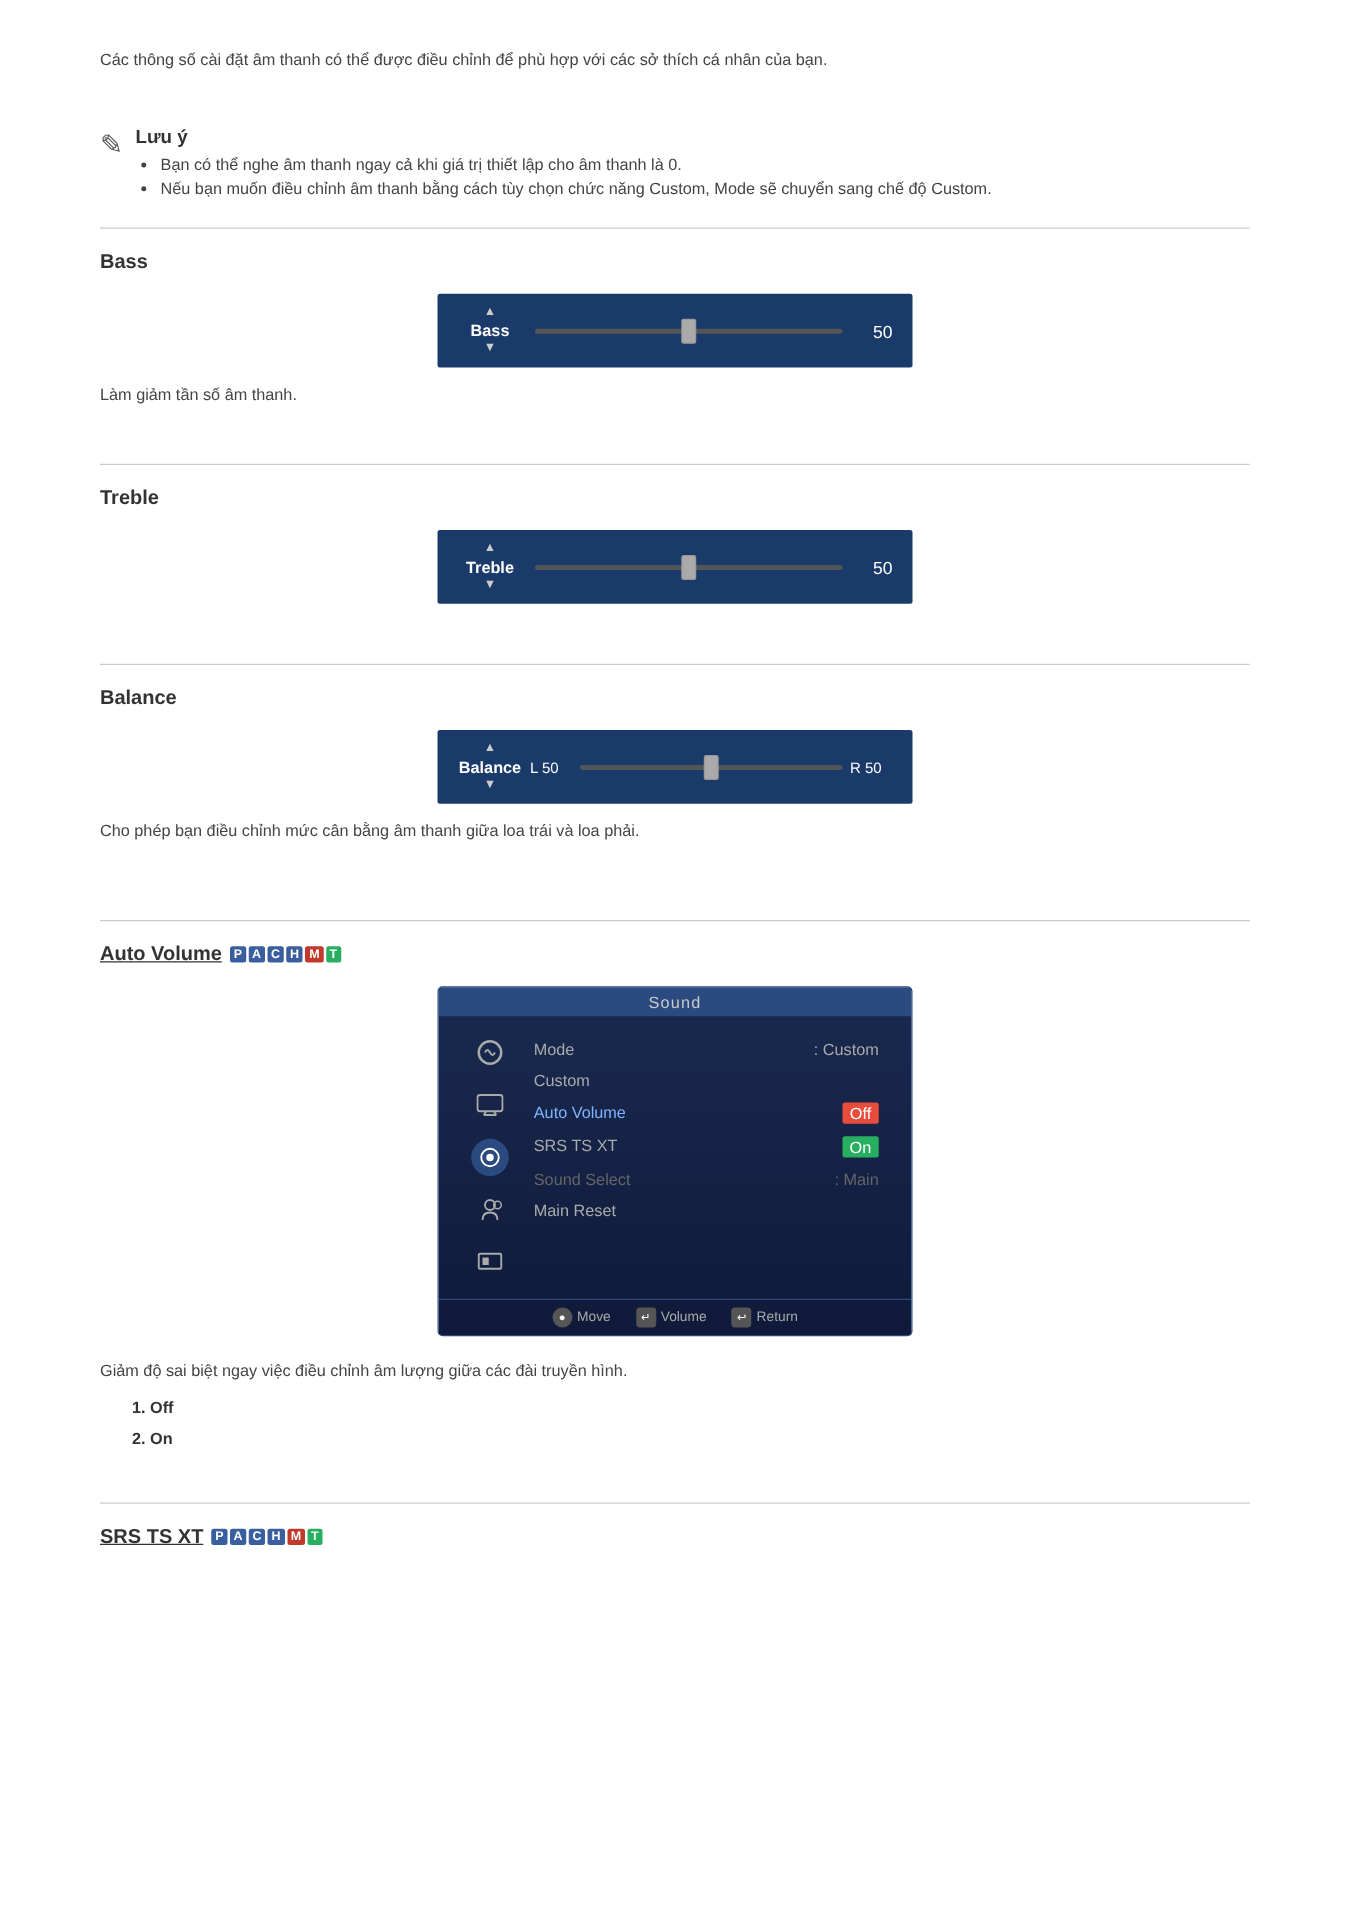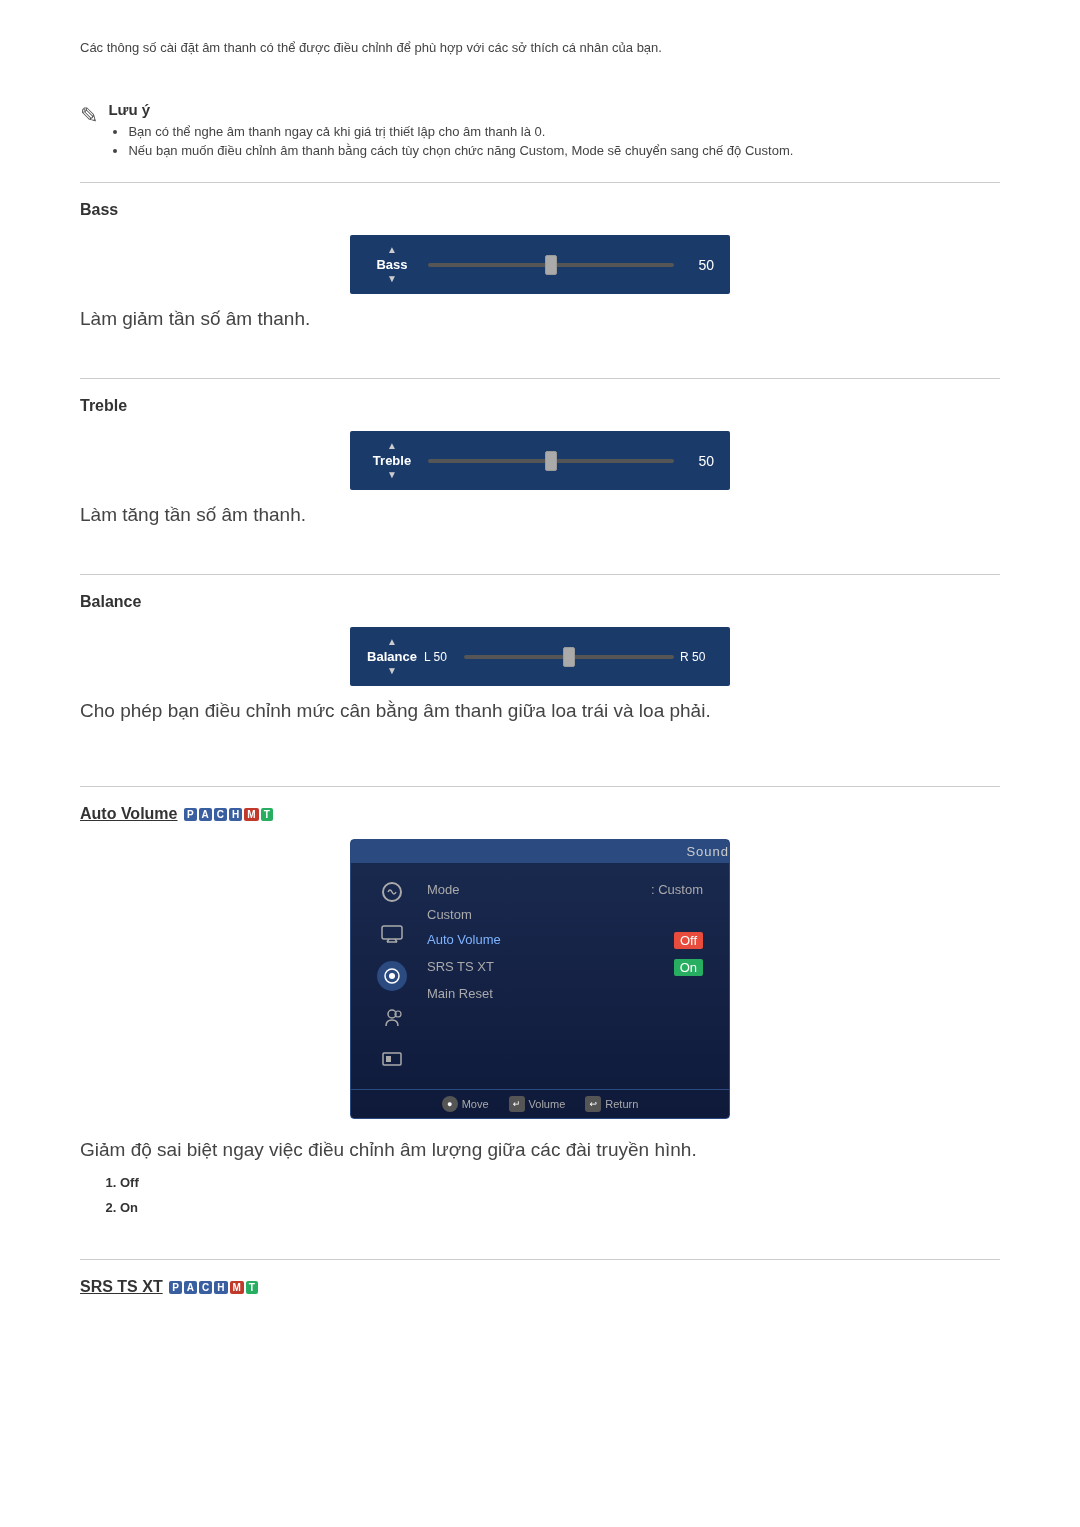--- a/index.html
+++ b/index.html
@@ -117,21 +117,21 @@
     }
 
     .slider-value {
       color: #fff;
       font-size: 14px;
       min-width: 30px;
       text-align: right;
     }
 
     .section-desc {
-      font-size: 19px;
+      font-size: 13px;
       color: #444;
       margin-bottom: 14px;
     }
 
     
     .auto-volume-title {
       font-size: 16px;
       font-weight: bold;
       margin-bottom: 16px;
       margin-top: 0;
@@ -166,21 +166,21 @@
     .tv-menu {
       width: 380px;
       background: linear-gradient(180deg, #1a2a50 0%, #0f1a3a 100%);
       border: 1px solid #2a4a80;
       border-radius: 4px;
       overflow: hidden;
     }
     .tv-menu-header {
       background: #2a4a80;
       color: #ccc;
-      text-align: right;
+      text-align: center;
       padding: 4px 0;
       font-size: 13px;
       letter-spacing: 1px;
     }
     .tv-menu-body {
       display: flex;
       padding: 10px 16px;
     }
     .tv-menu-icons {
       width: 50px;
@@ -352,21 +352,20 @@
       <span class="arrow-up">▲</span>
       <span class="label-text">Treble</span>
       <span class="arrow-down">▼</span>
     </div>
     <div class="slider-track-container">
       <div class="slider-track"></div>
       <div class="slider-thumb"></div>
     </div>
     <span class="slider-value">50</span>
   </div>
-  <p class="section-desc">Làm tăng tần số âm thanh.</p>
 </div>
 
 <br>
 <hr class="section-divider">
 
 
 <div>
   <div class="section-title">Balance</div>
   <div class="balance-slider-widget">
     <div class="slider-label-btn">
@@ -445,20 +444,24 @@
             <span class="item-label">Custom</span>
             <span class="item-value"></span>
           </div>
           <div class="tv-menu-item active">
             <span class="item-label">Auto Volume</span>
             <span class="item-value highlight-off">Off</span>
           </div>
           <div class="tv-menu-item">
             <span class="item-label">SRS TS XT</span>
             <span class="item-value highlight-on">On</span>
+          </div>
+          <div class="tv-menu-item">
+            <span class="item-label" style="color:#666;">Sound Select</span>
+            <span class="item-value" style="color:#666;">: Main</span>
           </div>
           <div class="tv-menu-item">
             <span class="item-label">Main Reset</span>
             <span class="item-value"></span>
           </div>
         </div>
       </div>
       <div class="tv-menu-footer">
         <div class="tv-footer-btn">
           <span class="tv-footer-icon">●</span>

